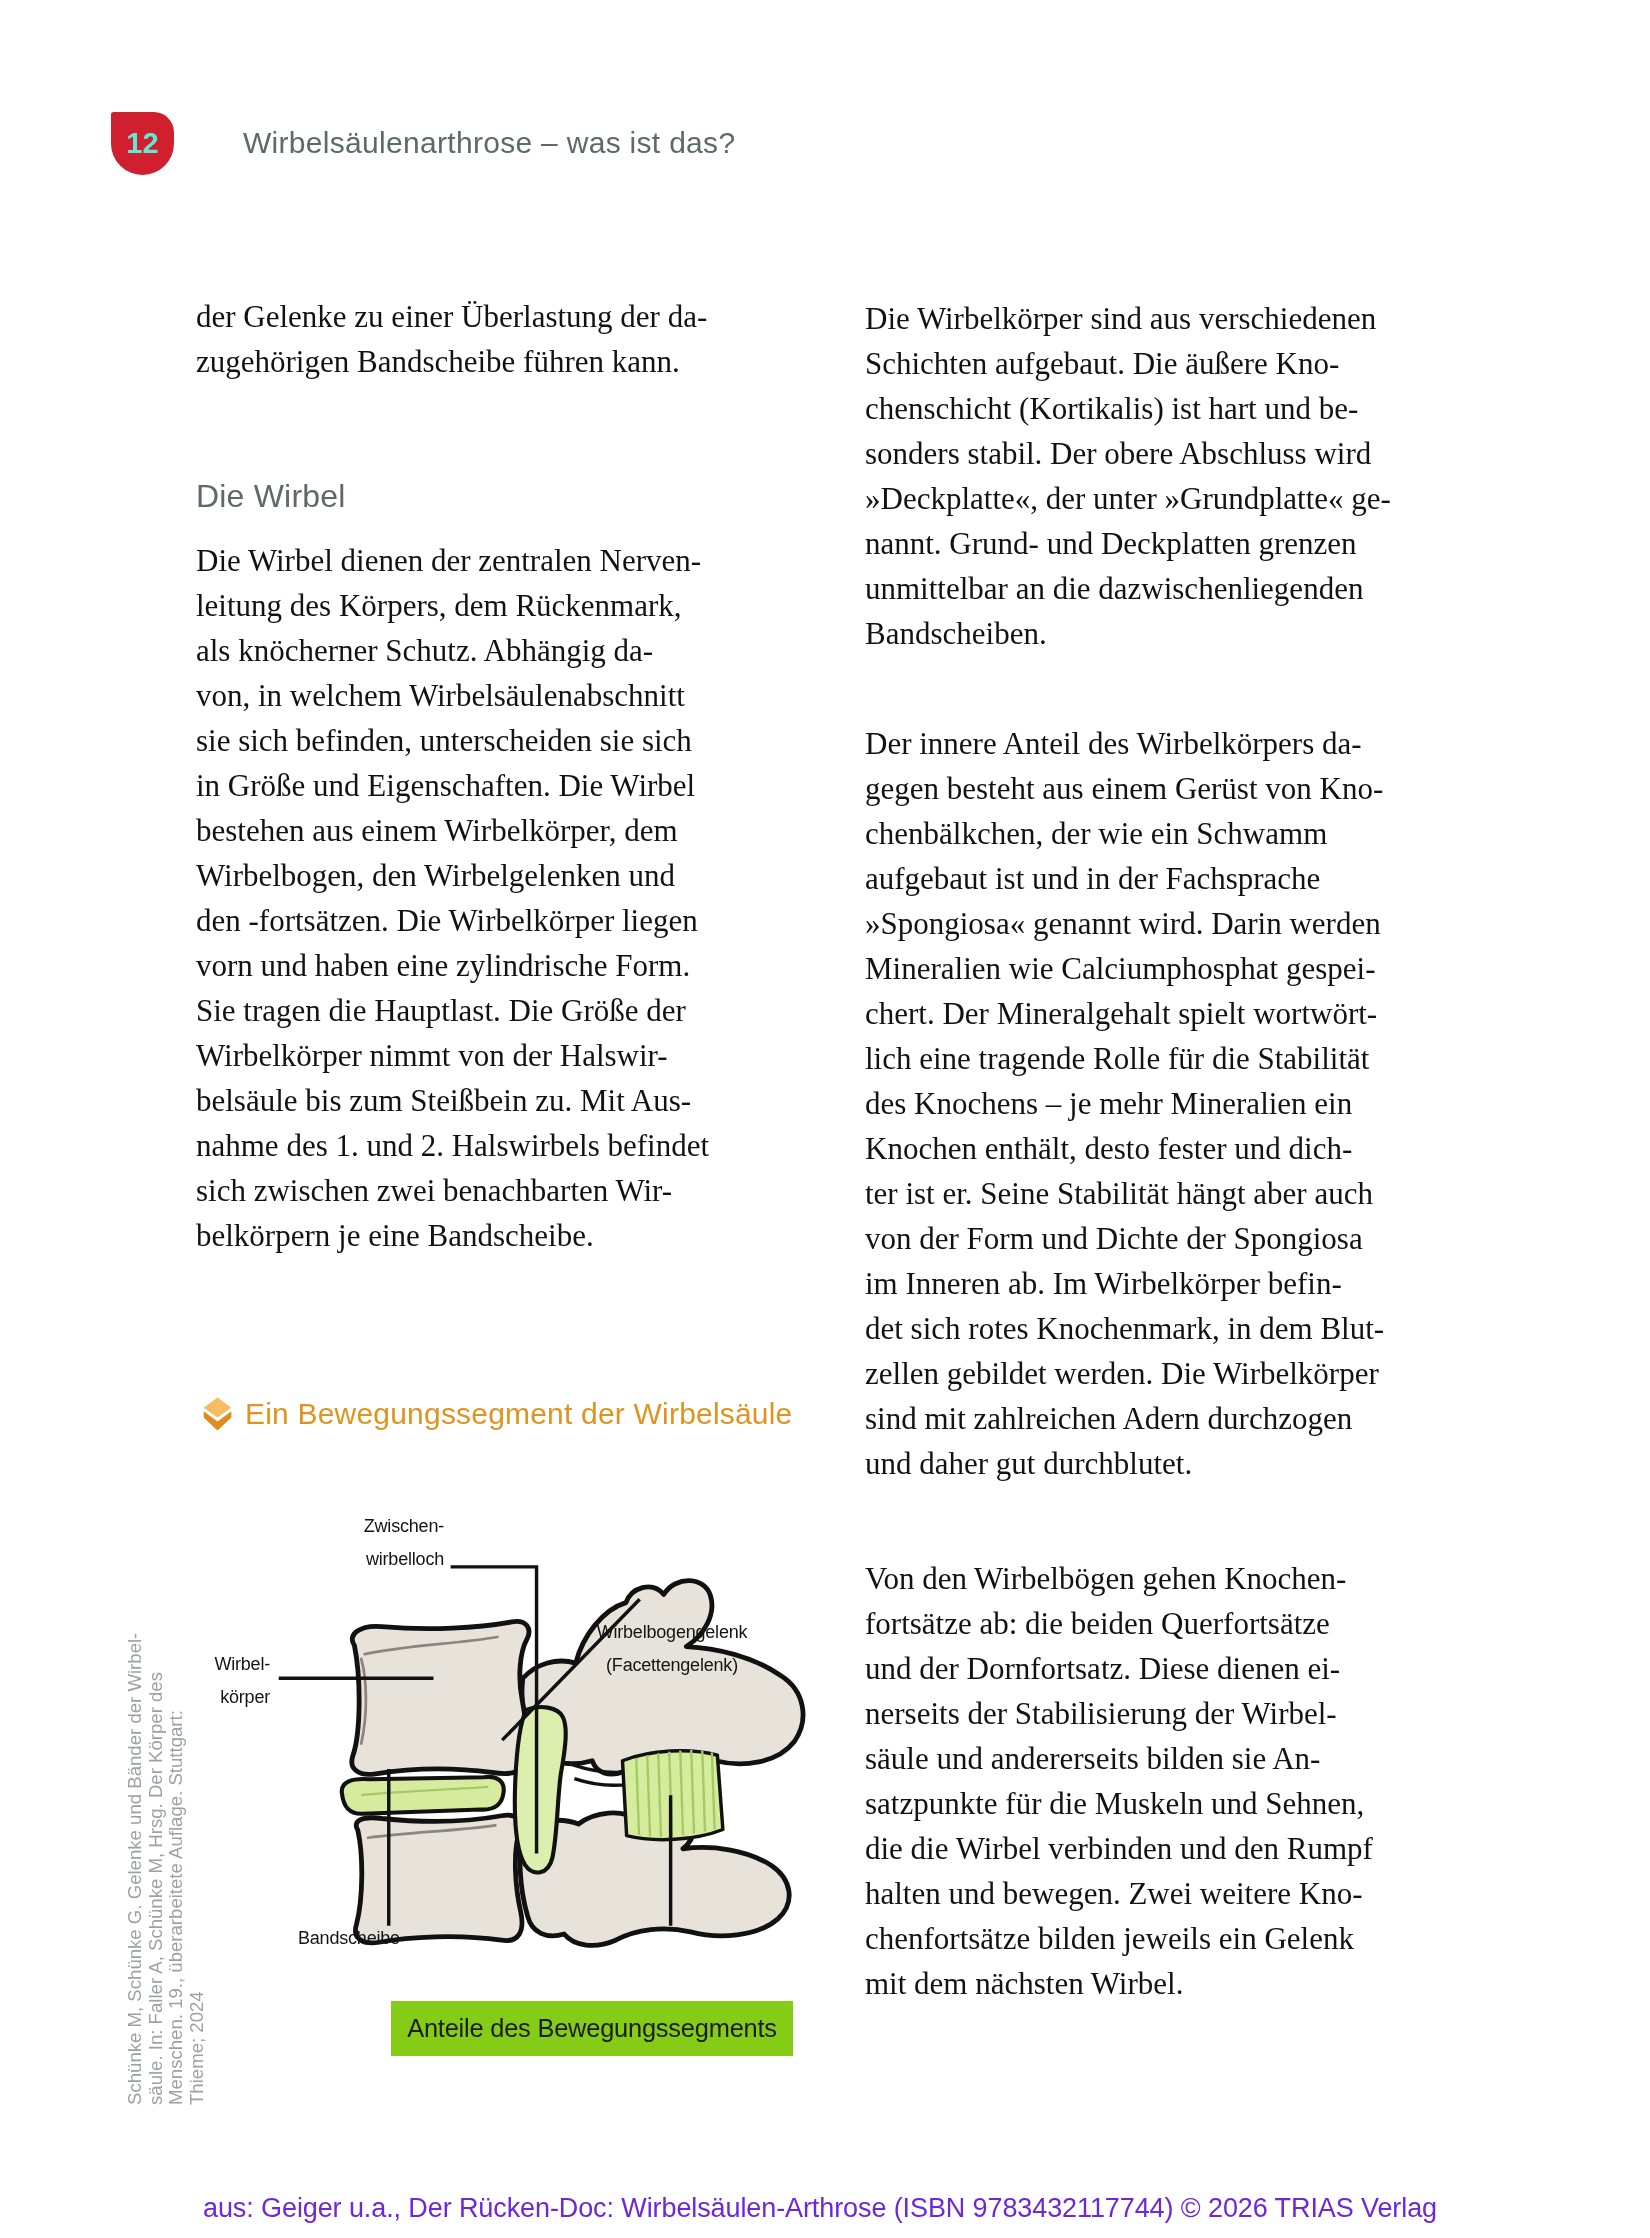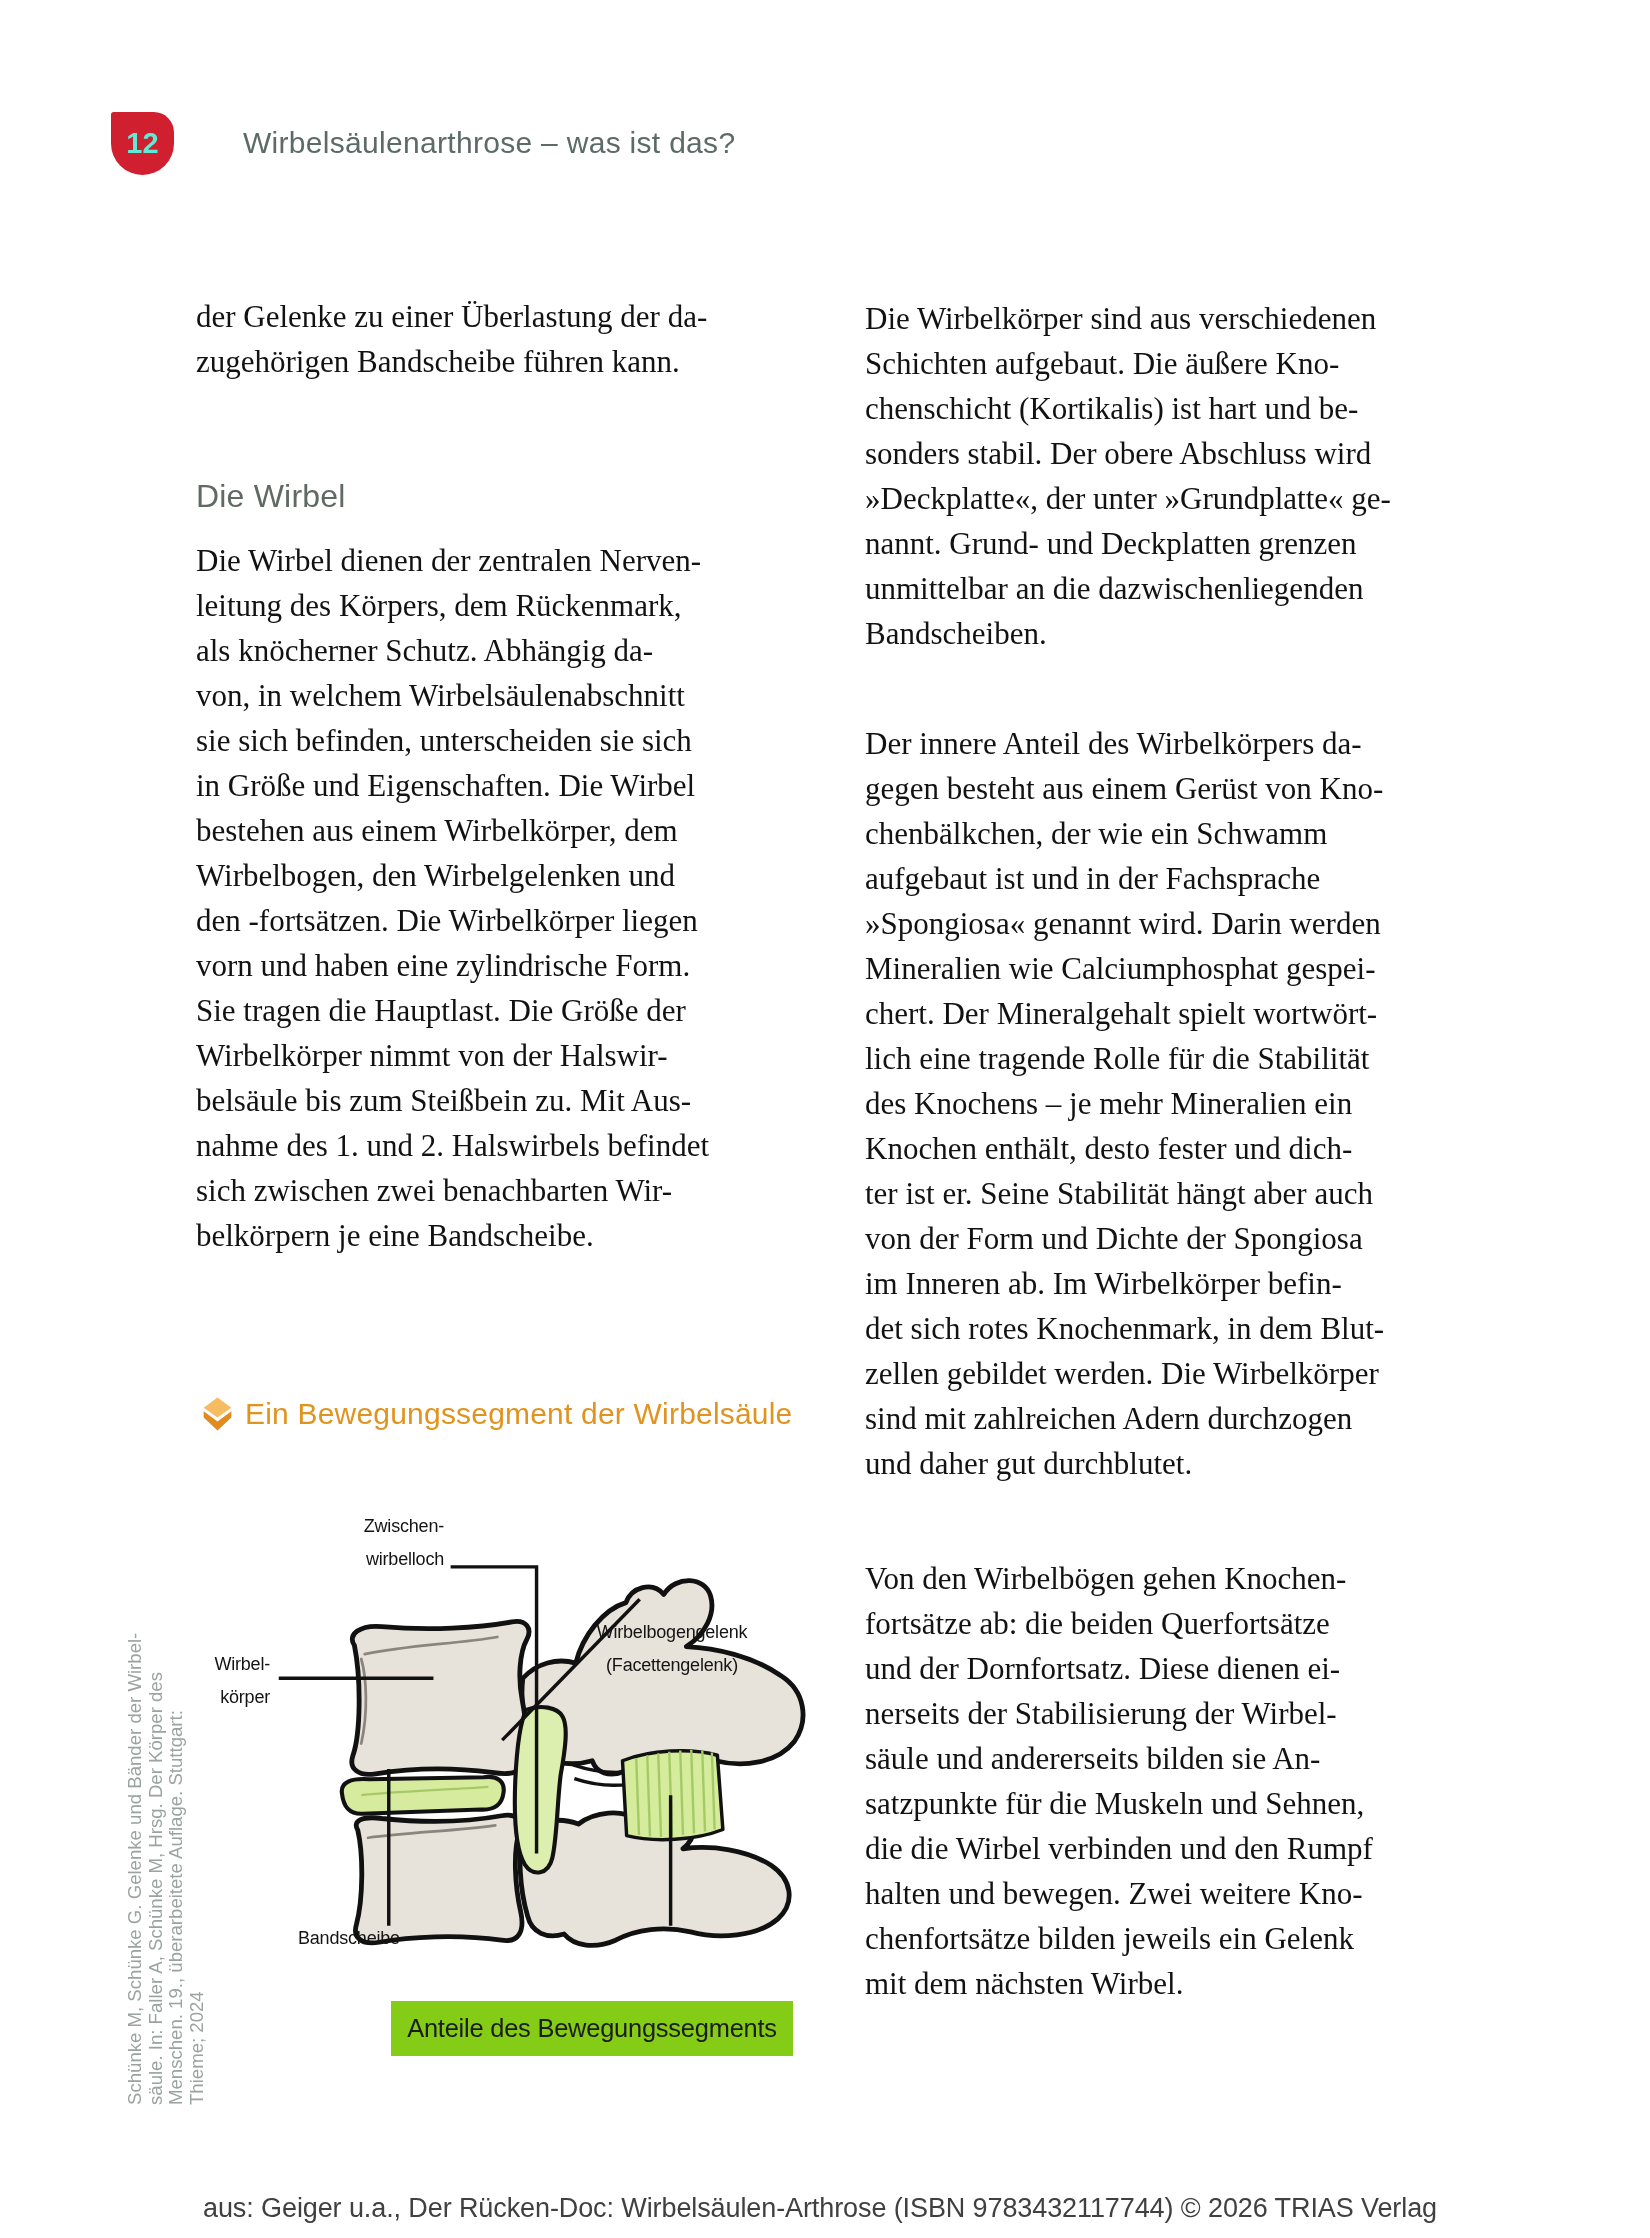--- a/index.html
+++ b/index.html
@@ -76,21 +76,21 @@
   .disc{fill:#d6eb9e;stroke:#111111;stroke-width:6;stroke-linejoin:round;}
   .wedge{fill:#dcefae;stroke:#111111;stroke-width:6;stroke-linejoin:round;}
   .ligament{fill:#d4ec9c;stroke:#111111;stroke-width:5;stroke-linejoin:round;}
   .stripe{stroke:#a6c968;stroke-width:3.5;fill:none;}
   .lead{stroke:#111111;stroke-width:5;fill:none;}
   
   .footer{
     position:absolute;left:0;top:2193px;width:1640px;
     text-align:center;
     font-family:"Liberation Sans", sans-serif;
-    font-size:27px;color:#404040;letter-spacing:-0.1px;
+    font-size:27px;color:#6d28d9;letter-spacing:-0.1px;
   }
 </style>
 </head>
 <body>
 
 <div class="page">
 
   <div class="badge">
     <span>12</span>
   </div>

